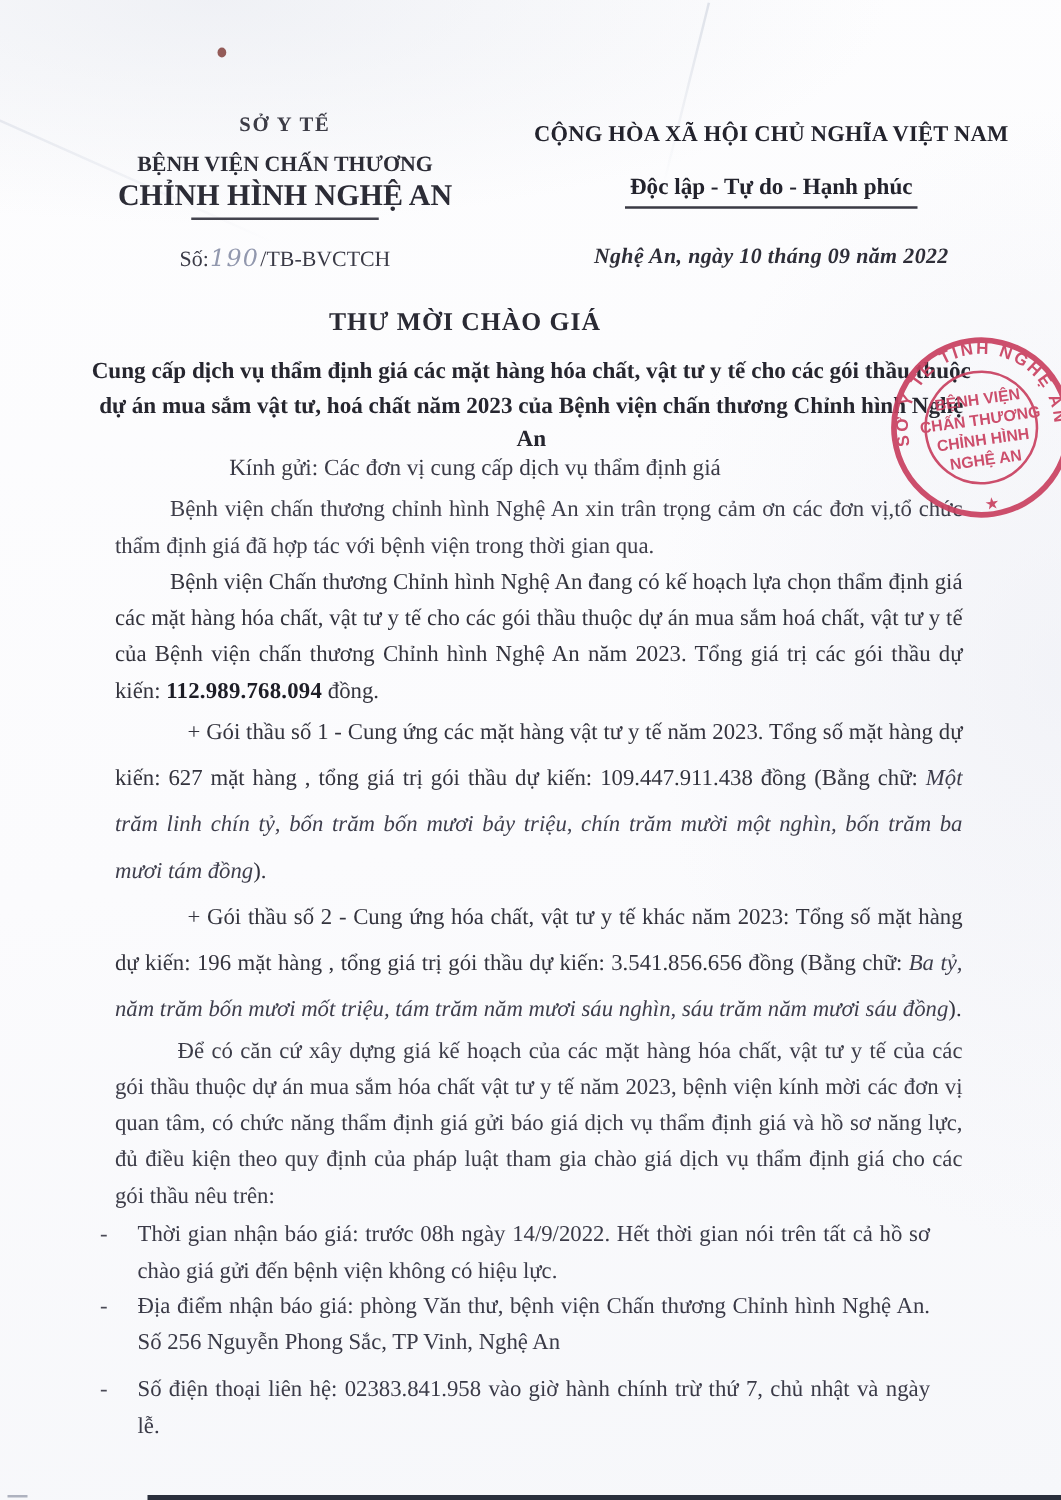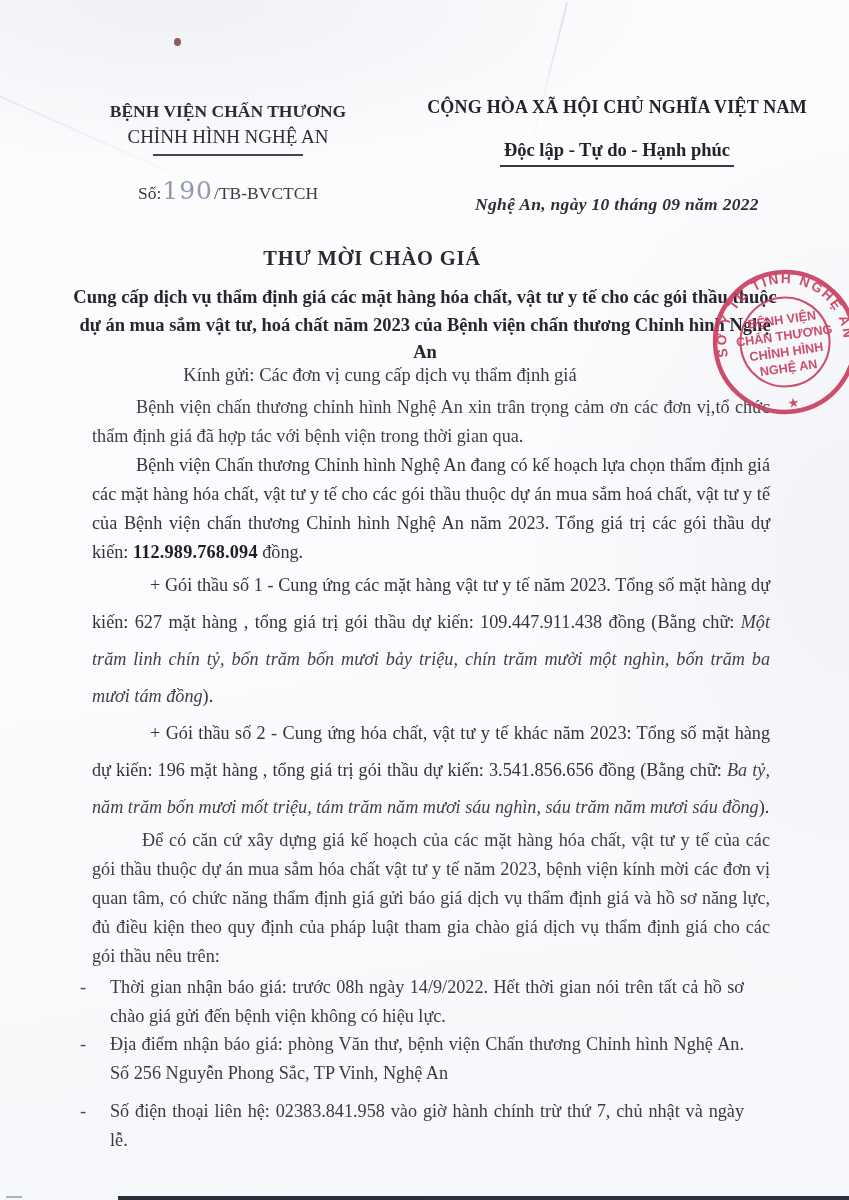--- a/index.html
+++ b/index.html
@@ -21,25 +21,25 @@
     background:linear-gradient(to bottom,rgba(200,206,218,.55),rgba(200,206,218,0));}
   .crease-2{left:-30px;top:140px;width:260px;height:2px;transform:rotate(24deg);
     background:linear-gradient(to right,rgba(205,210,222,.45),rgba(205,210,222,0));}
   .speck{position:absolute;left:174px;top:38px;width:7px;height:8px;border-radius:50%;
     background:#82403c;opacity:.85;}
 
   
   .hdr-left{position:absolute;left:60px;top:90px;width:336px;text-align:center;}
   .hdr-left .l1{font-size:16.5px;font-weight:bold;letter-spacing:1.5px;color:#3c3c46;}
   .hdr-left .l2{font-size:17.5px;font-weight:bold;margin-top:8px;line-height:26px;color:#2c2c36;}
-  .hdr-left .l3{font-size:19px;font-weight:normal;line-height:26px;color:#2c2c36;}
+  .hdr-left .l3{font-size:24px;font-weight:bold;line-height:26px;color:#2c2c36;}
   .hdr-rule{width:150px;border:0;border-top:2px solid #44444e;margin:4px auto 0 auto;}
   .doc-no{margin-top:20px;font-size:17.5px;color:#3a3a46;}
-  .doc-no .hand{font-family:"DejaVu Serif",serif;color:#9298ae;
-    font-size:25px;letter-spacing:1px;padding:0 1px;}
+  .doc-no .hand{font-family:"DejaVu Serif",serif;font-style:italic;color:#9298ae;
+    font-size:19px;letter-spacing:1px;padding:0 1px;}
 
   .hdr-right{position:absolute;left:398px;top:86px;width:438px;text-align:center;}
   .hdr-right .nat{font-size:18px;font-weight:bold;color:#23232d;letter-spacing:.2px;margin-top:11px;}
   .hdr-right .motto{display:inline-block;font-size:18.5px;font-weight:bold;color:#23232d;
     margin-top:22px;padding:0 4px 4px 4px;border-bottom:2px solid #3a3a44;}
   .hdr-right .dateline{margin-top:27px;font-size:17.5px;font-style:italic;font-weight:700;
     color:#2e2e38;letter-spacing:.3px;}
 
   
   .title{position:absolute;top:247px;left:0;width:744px;text-align:center;
@@ -78,20 +78,21 @@
 </head>
 <body>
 
 <div class="page">
 
   <div class="crease crease-1"></div>
   <div class="crease crease-2"></div>
   <div class="speck"></div>
 
   <div class="hdr-left">
+    <div class="l1">SỞ Y TẾ</div>
     <div class="l2">BỆNH VIỆN CHẤN THƯƠNG</div>
     <div class="l3">CHỈNH HÌNH NGHỆ AN</div>
     <div class="hdr-rule"></div>
     <div class="doc-no"><span>Số:</span><span class="hand">190</span><span>/TB-BVCTCH</span></div>
   </div>
 
   <div class="hdr-right">
     <div class="nat">CỘNG HÒA XÃ HỘI CHỦ NGHĨA VIỆT NAM</div>
     <div><span class="motto">Độc lập - Tự do - Hạnh phúc</span></div>
     <div class="dateline">Nghệ An, ngày 10 tháng 09 năm 2022</div>

